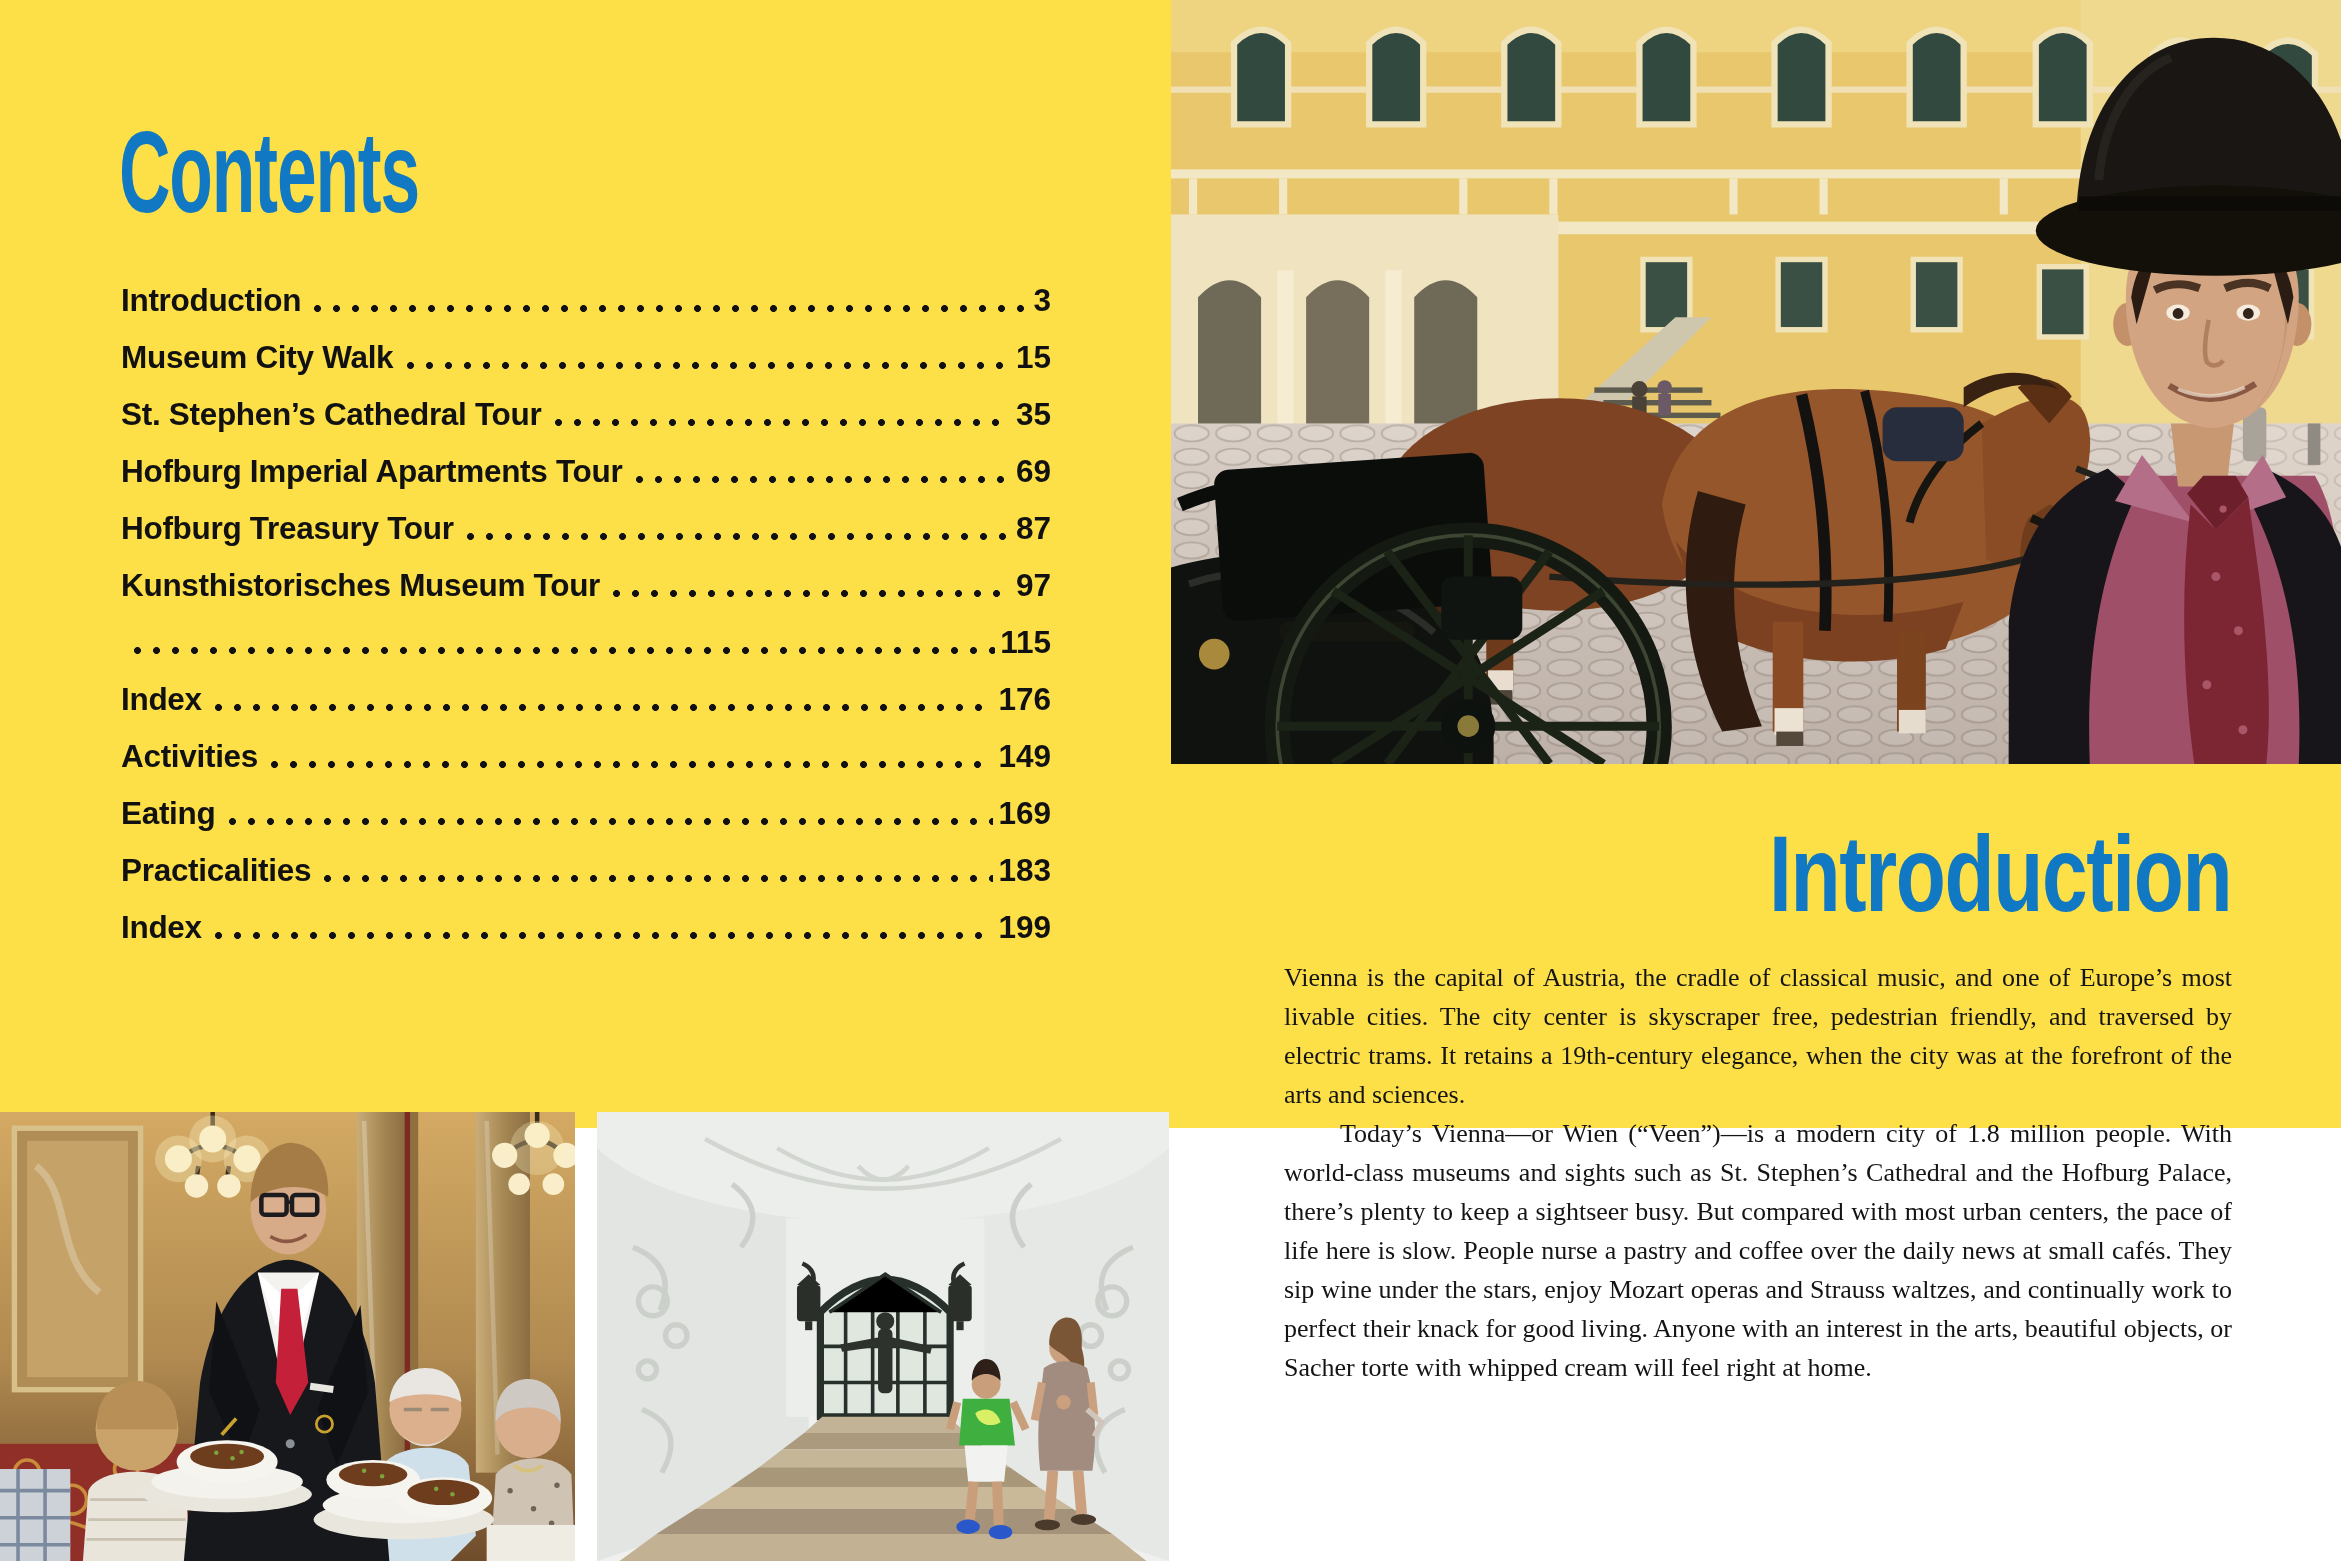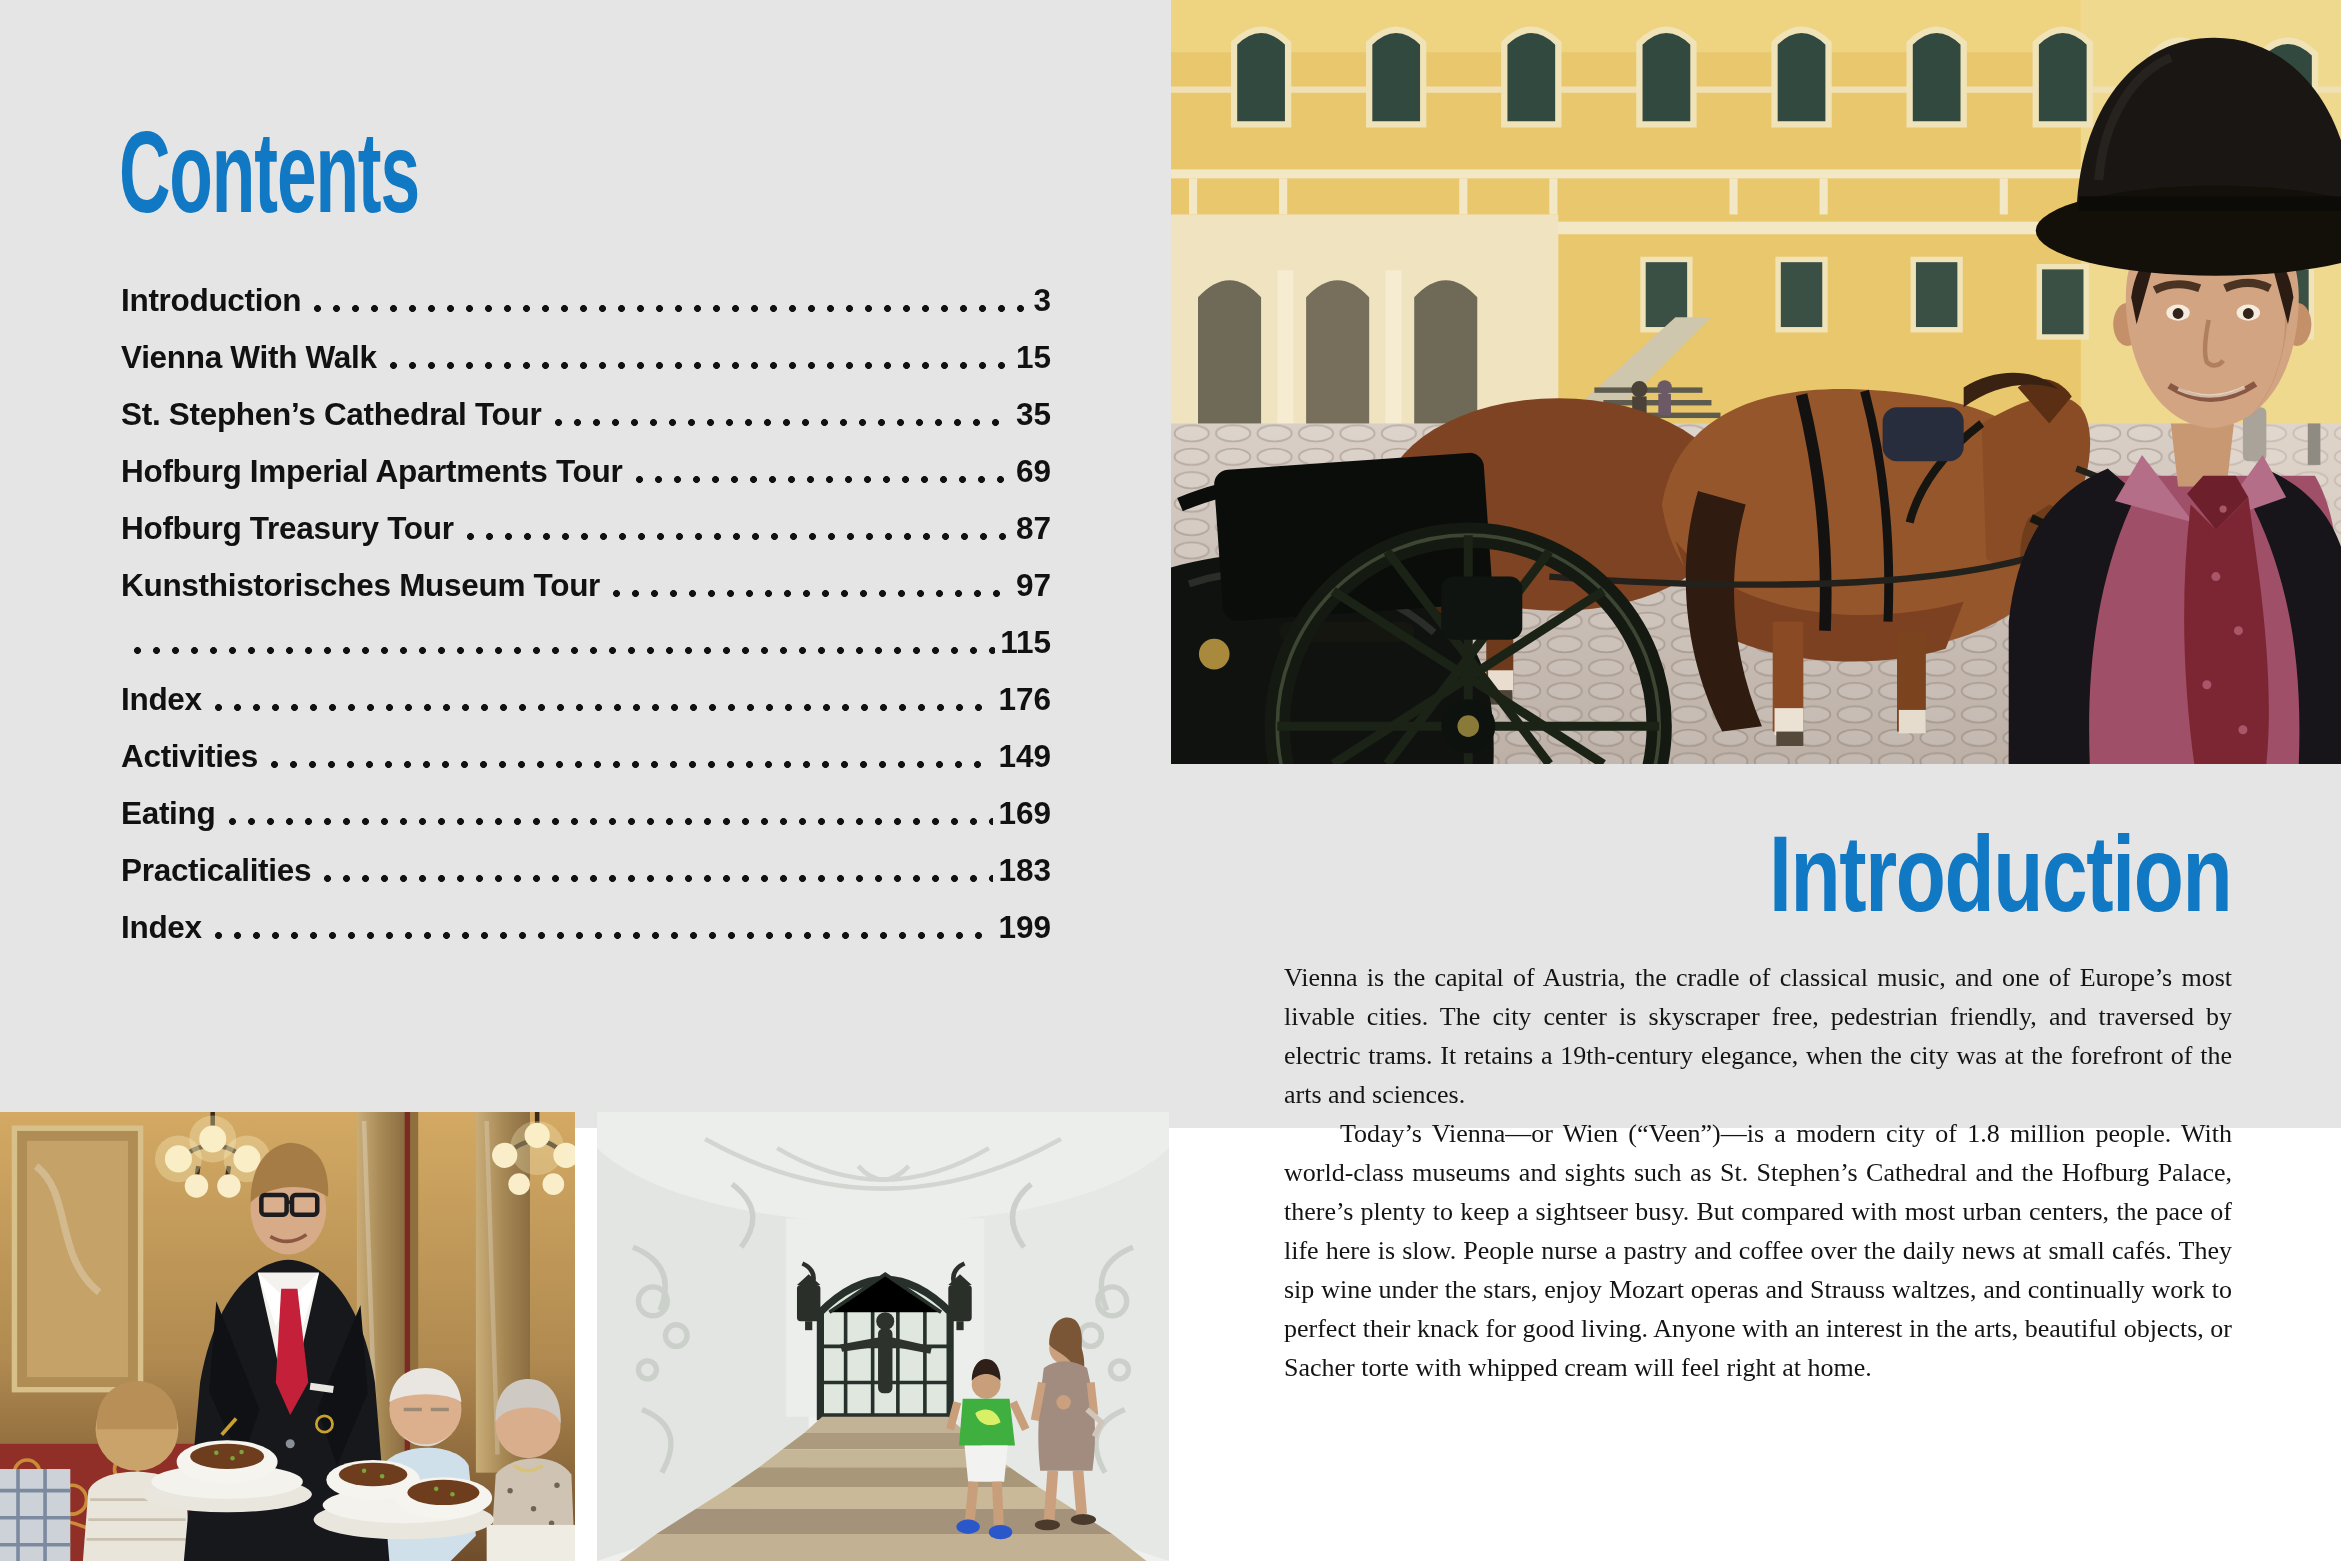--- a/index.html
+++ b/index.html
@@ -1,18 +1,18 @@
 <!DOCTYPE html>
 <html style="font-size:14.4px"><head>
 <meta charset="utf-8">
 <style>
   html,body{margin:0;padding:0;background:#ffffff;}
   body{width:2342px;height:1561px;position:relative;overflow:hidden;
        font-family:"Liberation Sans",sans-serif;}
-  .page{position:absolute;top:0;height:1128px;background:#e5e5e5;}
+  .page{position:absolute;top:0;height:1128px;background:#fde047;}
   #left-page{left:0;width:1171px;}
   #right-page{left:1171px;width:1171px;}
 
   
   h1.big-blue, h2.big-blue{
     margin:0;font-weight:700;color:#1178c3;line-height:1;
     font-family:"Liberation Sans",sans-serif;white-space:nowrap;
   }
   #contents-title{
     position:absolute;left:119px;top:115px;font-size:115px;
@@ -56,21 +56,21 @@
 
   <h1 class="big-blue" id="contents-title">Contents</h1>
 
   <div id="toc">
     <div class="toc-row">
       <span class="toc-label">Introduction</span>
       <span class="toc-dots"></span>
       <span class="toc-page">3</span>
     </div>
     <div class="toc-row">
-      <span class="toc-label">Vienna With Walk</span>
+      <span class="toc-label">Museum City Walk</span>
       <span class="toc-dots"></span>
       <span class="toc-page">15</span>
     </div>
     <div class="toc-row">
       <span class="toc-label">St. Stephen’s Cathedral Tour</span>
       <span class="toc-dots"></span>
       <span class="toc-page">35</span>
     </div>
     <div class="toc-row">
       <span class="toc-label">Hofburg Imperial Apartments Tour</span>

